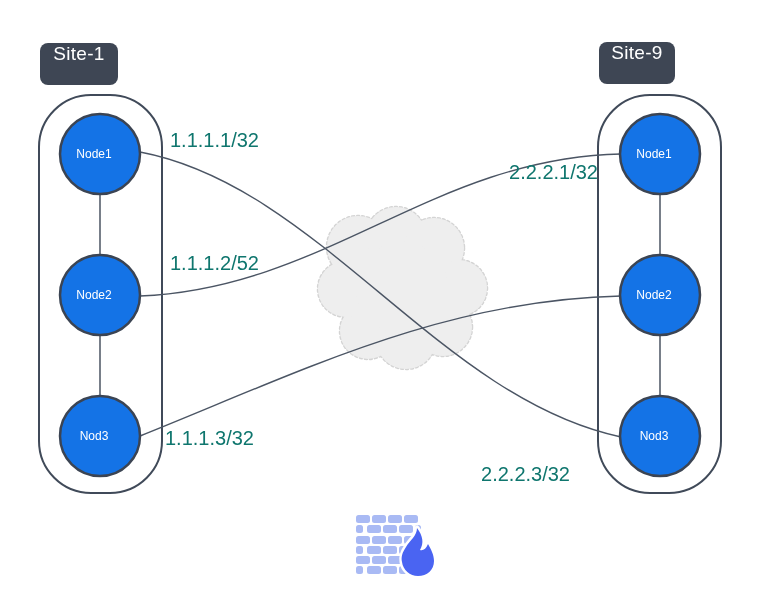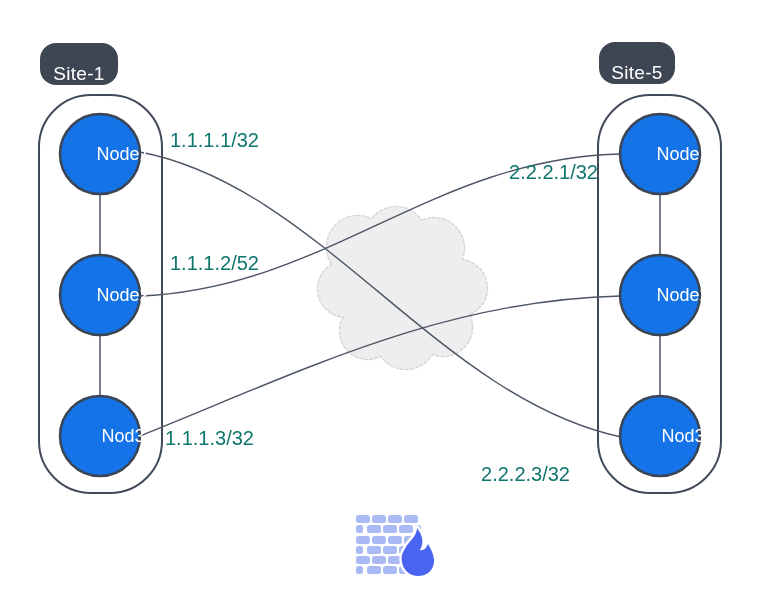--- a/index.html
+++ b/index.html
@@ -9,38 +9,37 @@
     height: 614px;
     background: #ffffff;
     font-family: "Liberation Sans", sans-serif;
     overflow: hidden;
   }
   .canvas svg { position: absolute; left: 0; top: 0; }
   .site-badge {
     position: absolute;
     background: #3e4654;
     color: #ffffff;
-    border-radius: 16px;
+    border-radius: 8px;
     display: flex;
-    align-items: flex-end;
+    align-items: flex-start;
     justify-content: center;
     font-size: 19px;
     letter-spacing: 0.3px;
   }
   .badge-s1 { left: 40px; top: 43px; width: 78px; height: 42px; }
   .badge-s2 { left: 599px; top: 42px; width: 76px; height: 42px; }
   .node-label {
     position: absolute;
     width: 68px;
     text-align: center;
     color: #ffffff;
-    font-size: 18px;
+    font-size: 12px;
     line-height: 22px;
     pointer-events: none;
-    padding-left: 29px;
   }
   .ip-label {
     position: absolute;
     font-size: 20px;
     color: #0f766e;
     white-space: nowrap;
     line-height: 23px;
   }
   .ip-right { width: 104px; text-align: right; margin-top: 32px; }
 </style>
@@ -141,21 +140,21 @@
         <path d="M 417 528 C 417 536 410 540 406 547 C 402 553 401 557 402 562 C 403 570 410 576 418 576 C 427 576 434 570 434 561 C 434 555 431 549 428 544 C 426 549 423 551 420 550 C 424 543 423 536 417 528 Z" fill="#ffffff" stroke="#ffffff" stroke-width="5" stroke-linejoin="round"></path>
         <path d="M 417 528 C 417 536 410 540 406 547 C 402 553 401 557 402 562 C 403 570 410 576 418 576 C 427 576 434 570 434 561 C 434 555 431 549 428 544 C 426 549 423 551 420 550 C 424 543 423 536 417 528 Z" fill="#4a64f2"></path>
       </g>
     </g>
   </svg>
 
   <div class="site-badge badge-s1">
     <span>Site-1</span>
   </div>
   <div class="site-badge badge-s2">
-    <span>Site-5</span>
+    <span>Site-9</span>
   </div>
 
   <div class="node-label" style="left:60px; top:143px;">Node1</div>
   <div class="node-label" style="left:60px; top:284px;">Node2</div>
   <div class="node-label" style="left:60px; top:425px;">Nod3</div>
   <div class="node-label" style="left:620px; top:143px;">Node1</div>
   <div class="node-label" style="left:620px; top:284px;">Node2</div>
   <div class="node-label" style="left:620px; top:425px;">Nod3</div>
 
   <div class="ip-label" style="left:170px; top:129px;">1.1.1.1/32</div>

